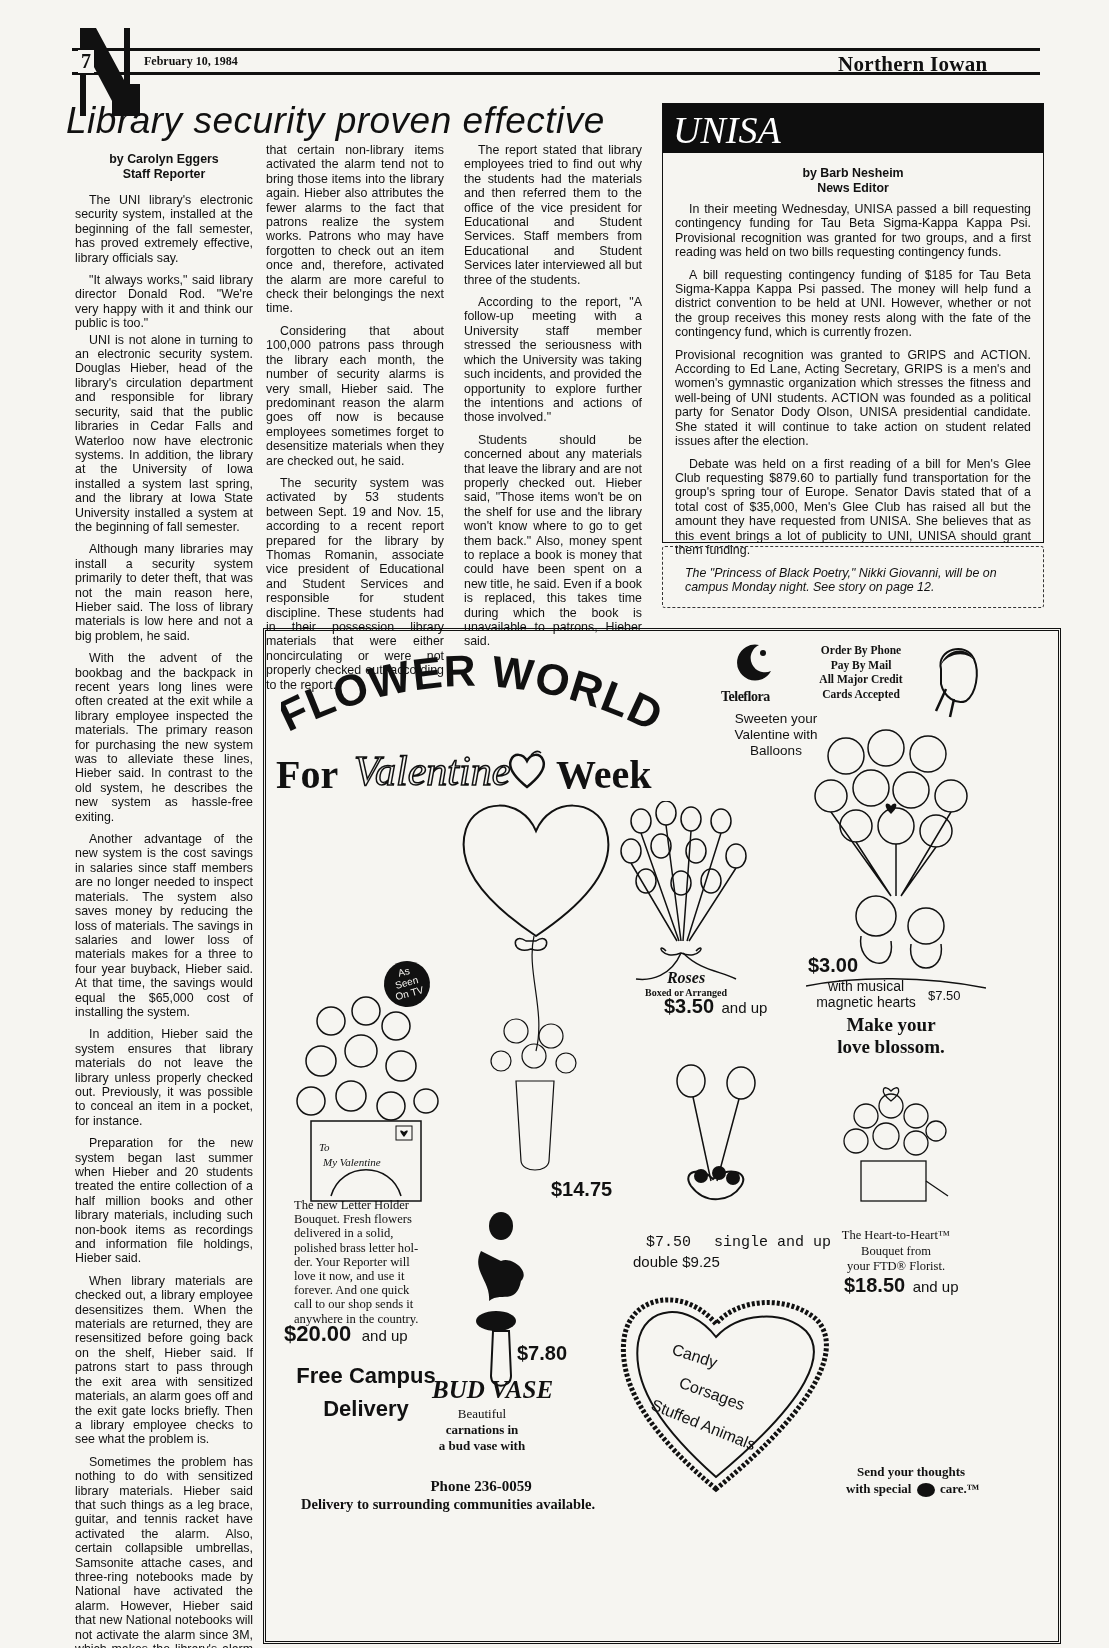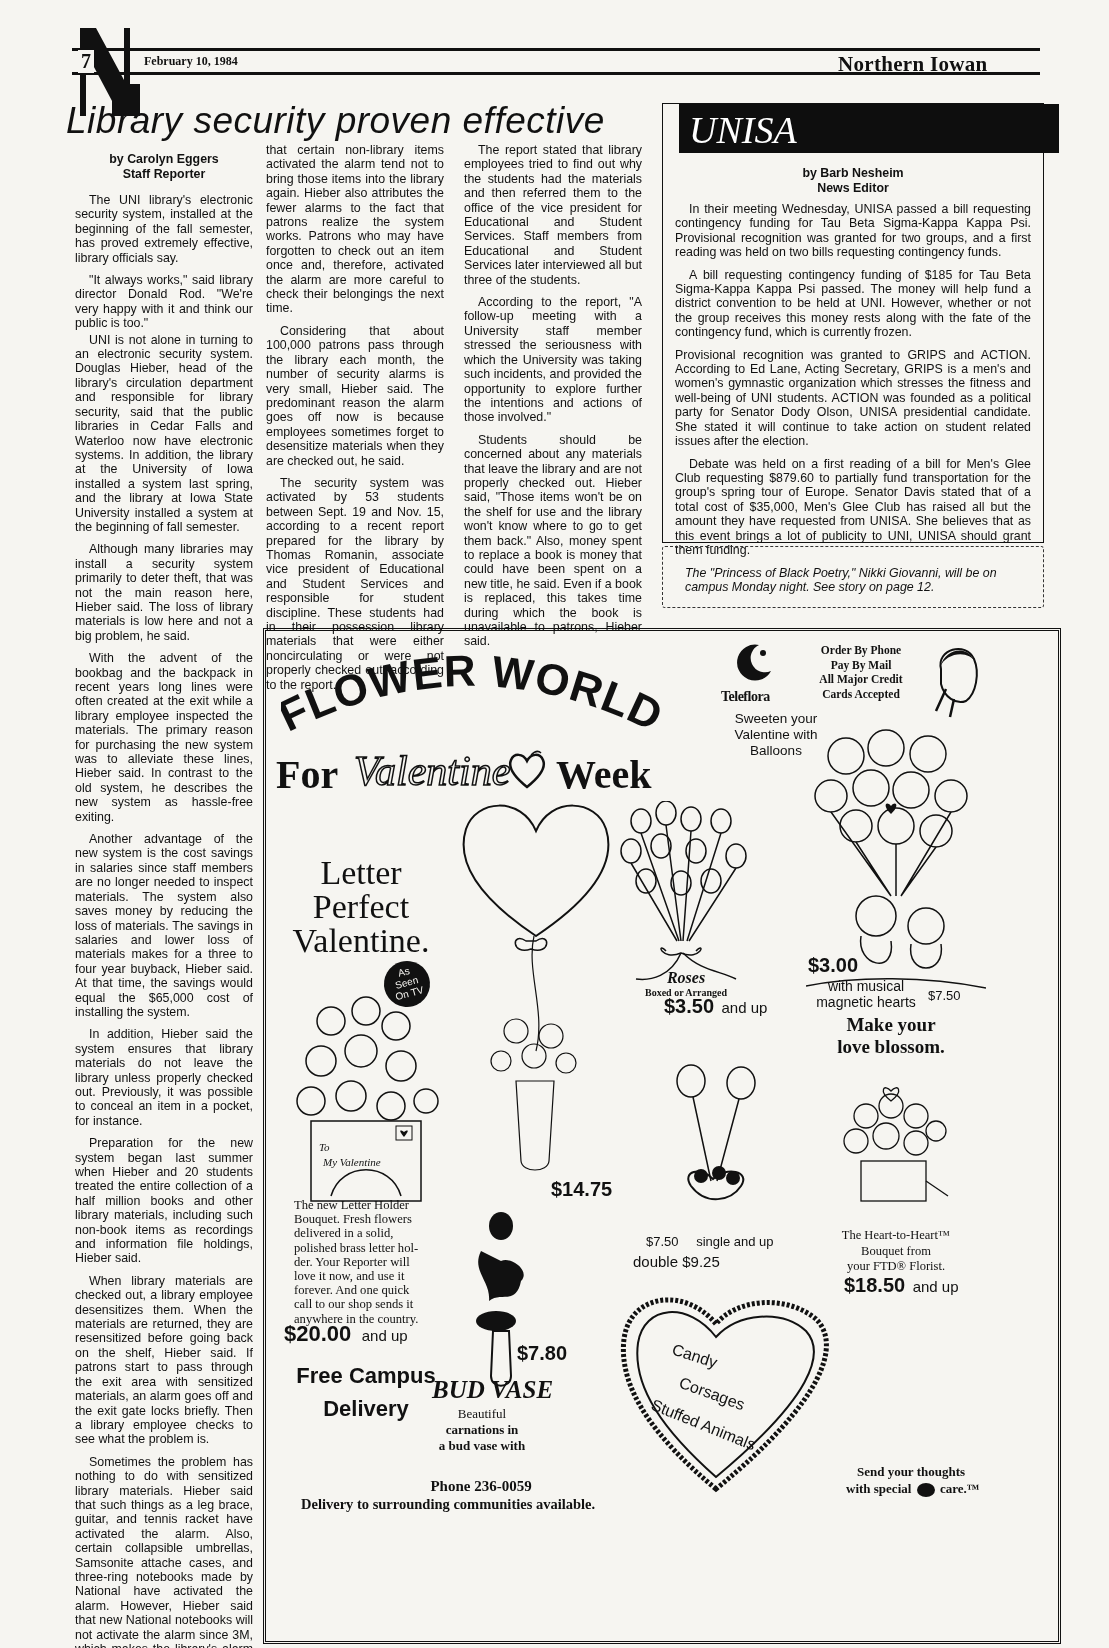--- a/index.html
+++ b/index.html
@@ -16,21 +16,21 @@
   .paper-name { left: 838px; top: 52px; font: bold 21px "Liberation Serif", serif; letter-spacing: 0.3px; }
   
   .headline { left: 66px; top: 100px; font: italic 37px "Liberation Sans", sans-serif; letter-spacing: 0.5px; white-space: nowrap; }
   
   .col { position: absolute; font-size: 12.4px; line-height: 14.4px; text-align: justify; }
   .col p { margin: 0 0 8px 0; text-indent: 14px; }
   .col p.tight { margin-bottom: 0; }
   .byline { text-align: center; font-weight: bold; font-size: 12.4px; line-height: 14.5px; margin-bottom: 12px; }
   
   .unisa-box { position: absolute; left: 662px; top: 103px; width: 380px; height: 438px; border: 1.5px solid #111; }
-  .unisa-head { position: absolute; left: 16px; top: 0; width: 100%; height: 49px; background: #0e0e0e; }
+  .unisa-head { position: absolute; left: 0; top: 0; width: 100%; height: 49px; background: #0e0e0e; }
   .unisa-title { position: absolute; left: 10px; top: 4px; font: italic 38px "Liberation Serif", serif; color: #fff; }
   .unisa-body { position: absolute; left: 12px; top: 62px; width: 356px; font-size: 12.4px; line-height: 14.4px; text-align: justify; }
   .unisa-body p { margin: 0 0 8px 0; text-indent: 14px; }
   .unisa-body p.noindent { text-indent: 0; }
   .notice { position: absolute; left: 662px; top: 546px; width: 380px; height: 60px; border: 1.5px dashed #333; border-radius: 3px; }
   .notice-text { position: absolute; left: 22px; top: 19px; width: 345px; font: italic 12.4px/14.4px "Liberation Sans", sans-serif; }
   
   .ad { position: absolute; left: 263px; top: 628px; width: 792px; height: 1010px; border: 3px double #111; }
   .ad .t { position: absolute; white-space: nowrap; }
   .serif { font-family: "Liberation Serif", serif; }
@@ -159,25 +159,20 @@
         <circle cx="130" cy="105" r="16"></circle>
       <path d="M90,118 L90,170 M50,116 L85,170 M130,121 L95,170 M25,86 L85,170 M145,86 L95,170"></path>
       <circle cx="70" cy="190" r="20"></circle>
         <circle cx="120" cy="200" r="18"></circle>
       <path d="M55,210 C50,240 90,250 85,215 M105,218 C100,250 140,250 135,218"></path>
       <path d="M0,260 C50,250 120,250 180,262"></path>
     </g>
     <path d="M85,80 C80,74 76,80 85,88 C94,80 90,74 85,80Z" fill="#111"></path>
   </svg>
 
-  <div class="t serif center" style="left:20px; top:225px; width:150px; font-size:34px; line-height:34px;">
-    <div>Letter</div>
-    <div>Perfect</div>
-    <div>Valentine.</div>
-  </div>
 
   <div class="abs center" style="left:118px; top:330px; width:46px; height:46px; border-radius:50%; background:#111; color:#f6f5f1; font-size:10px; line-height:11px; padding-top:5px; box-sizing:border-box; transform:rotate(-15deg);">
     <div>As</div>
     <div>Seen</div>
     <div>On TV</div>
   </div>
 
   <svg class="abs" style="left:25px; top:360px;" width="150" height="220" viewBox="0 0 150 220">
     <g fill="none" stroke="#111" stroke-width="1.5">
       <circle cx="40" cy="30" r="14"></circle>
@@ -276,21 +271,21 @@
     <g fill="none" stroke="#111" stroke-width="1.5">
       <ellipse cx="40" cy="20" rx="14" ry="16"></ellipse>
         <ellipse cx="90" cy="22" rx="14" ry="16"></ellipse>
       <path d="M42,36 L60,120 M88,38 L66,120"></path>
       <path d="M40,125 C30,110 50,105 62,118 C75,105 100,110 90,125 C80,140 55,145 40,125Z" stroke-width="2"></path>
     </g>
     <circle cx="50" cy="115" r="7" fill="#111"></circle>
       <circle cx="68" cy="112" r="7" fill="#111"></circle>
       <circle cx="82" cy="117" r="7" fill="#111"></circle>
   </svg>
-  <div class="t" style="left:380px; top:603px; font-size:13px;">
+  <div class="t" style="left:380px; top:603px; font-size:15px;font-family:Liberation Mono, monospace;">
     <span>$7.50</span>
     <span style="margin-left:14px;">single and up</span>
   </div>
   <div class="t" style="left:367px; top:622px; font-size:15px;">double $9.25</div>
 
   <svg class="abs" style="left:570px; top:440px;" width="120" height="140" viewBox="0 0 120 140">
     <g fill="none" stroke="#111" stroke-width="1.3">
       <circle cx="30" cy="45" r="12"></circle>
         <circle cx="55" cy="35" r="12"></circle>
         <circle cx="80" cy="45" r="12"></circle>

